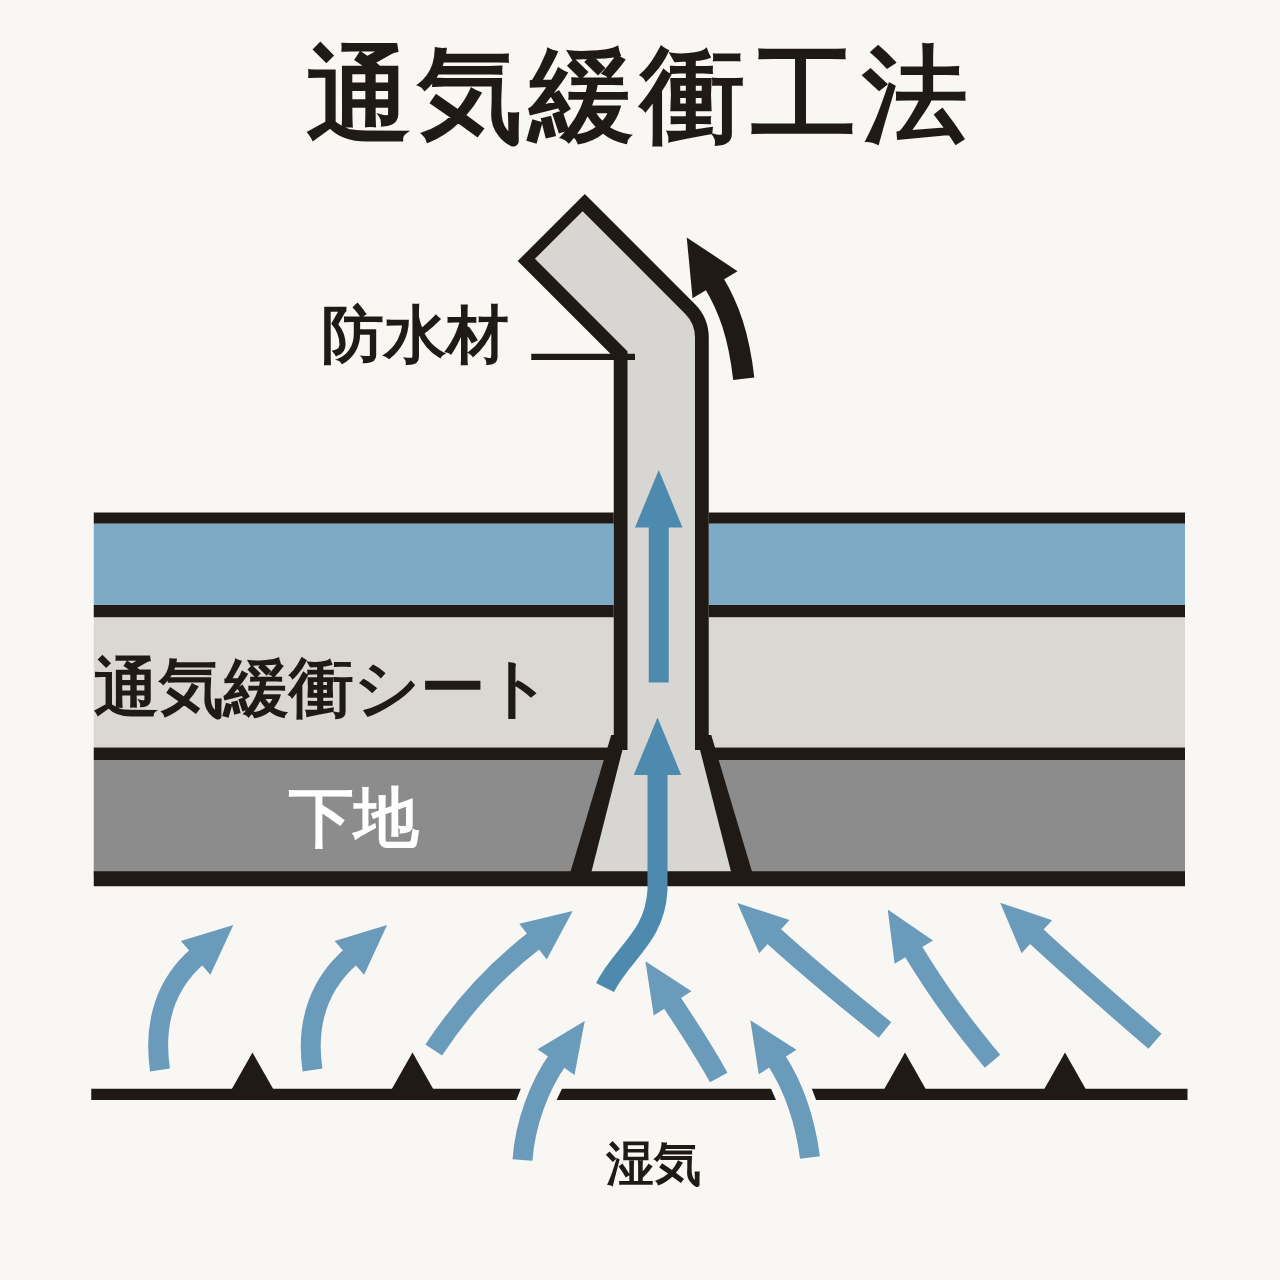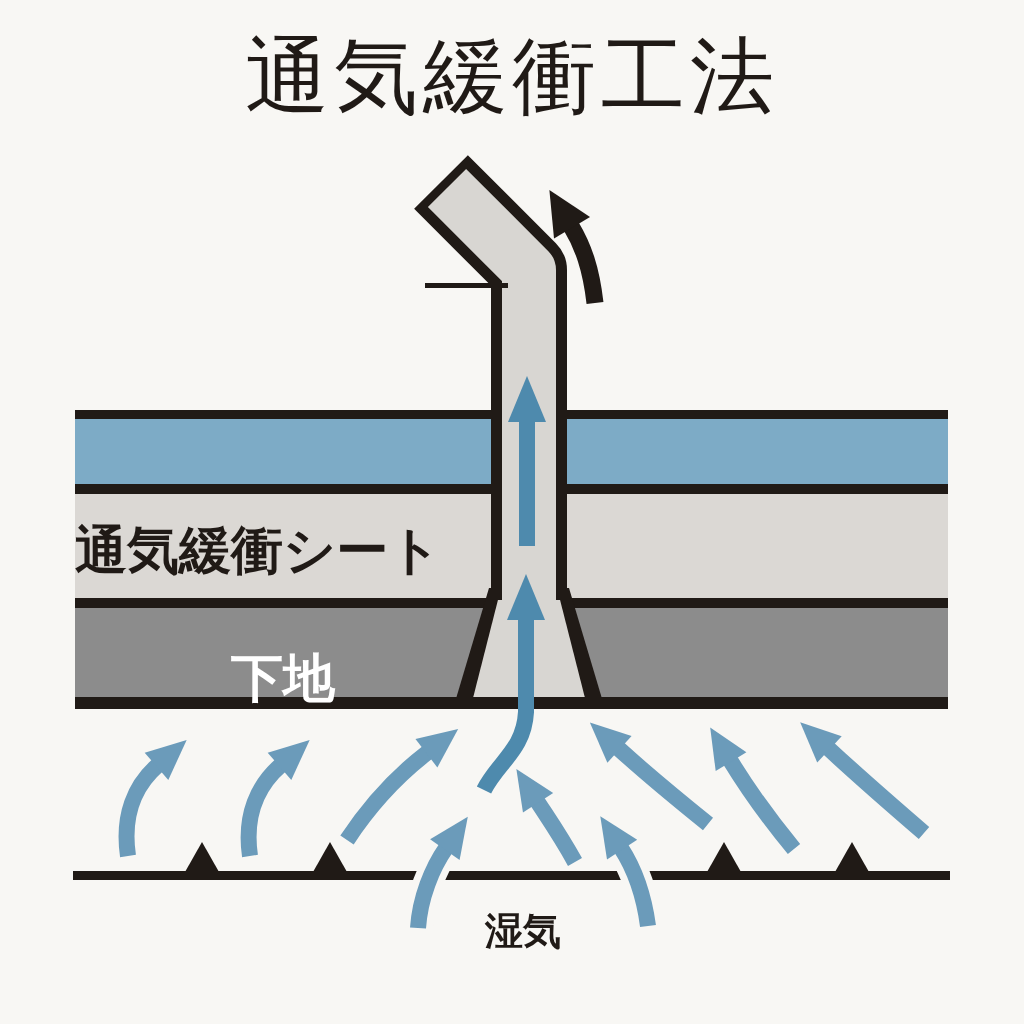--- a/index.html
+++ b/index.html
@@ -15,31 +15,31 @@
   }
   html,body{margin:0;padding:0;background:var(--background);}
   .canvas{
     position:relative;width:1024px;height:1024px;background:var(--background);
     overflow:hidden;font-family:"Liberation Sans","DejaVu Sans",sans-serif;color:var(--ink);
   }
   .diagram-svg{position:absolute;left:0;top:0;width:1024px;height:1024px;}
   .txt{position:absolute;font-weight:800;white-space:nowrap;}
   .title{
     left:0;top:20px;width:1024px;text-align:center;
-    font-size:84px;font-weight:400;letter-spacing:5px;
+    font-size:84px;font-weight:700;letter-spacing:5px;
   }
   .coating-label{
     right:617px;top:234px;text-align:right;font-size:50px;line-height:1.38;
   }
   .coating-label span{display:block;}
   .sheet-label{
     left:75px;top:516px;width:364px;text-align:center;font-size:52px;
   }
   .substrate-label{
-    left:75px;top:620px;width:416px;text-align:center;font-size:52px;color:var(--label-text-light);margin-top:24px;
+    left:75px;top:620px;width:416px;text-align:center;font-size:52px;color:var(--label-text-light);
   }
   .moisture-label{
     left:398px;top:906px;width:250px;text-align:center;font-size:38px;
   }
 </style>
 </head>
 <body>
 
 <div class="canvas">
 
@@ -119,20 +119,21 @@
       <path d="M 575,862 C 560,835 548,818 537,801" fill="none" stroke="var(--arrow-blue)" stroke-width="16" marker-end="url(#head-moist)"></path>
       <path d="M 708,824 C 672,795 640,768 618,748" fill="none" stroke="var(--arrow-blue)" stroke-width="16" marker-end="url(#head-moist)"></path>
       <path d="M 794,849 C 770,820 752,796 730,760" fill="none" stroke="var(--arrow-blue)" stroke-width="16" marker-end="url(#head-moist)"></path>
       <path d="M 924,833 C 888,802 856,774 828,748" fill="none" stroke="var(--arrow-blue)" stroke-width="16" marker-end="url(#head-moist)"></path>
     </g>
   </svg>
 
   <div class="txt title">通気緩衝工法</div>
 
   <div class="txt coating-label">
+    <span>防水材</span>
   </div>
 
   <div class="txt sheet-label">通気緩衝シート</div>
 
   <div class="txt substrate-label">下地</div>
 
   <div class="txt moisture-label">湿気</div>
 
 </div>
 

